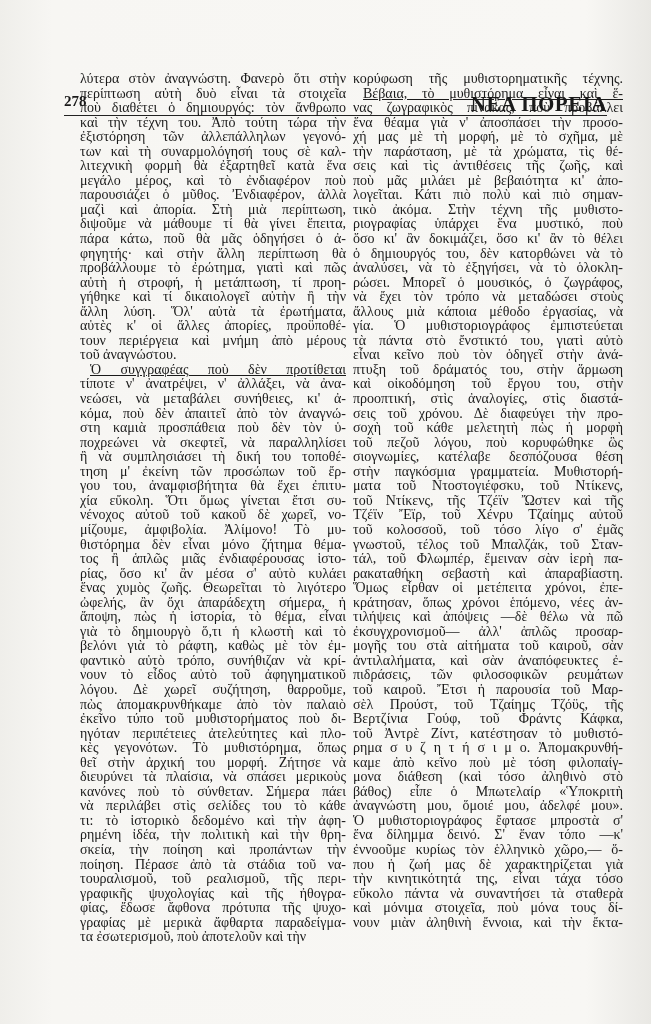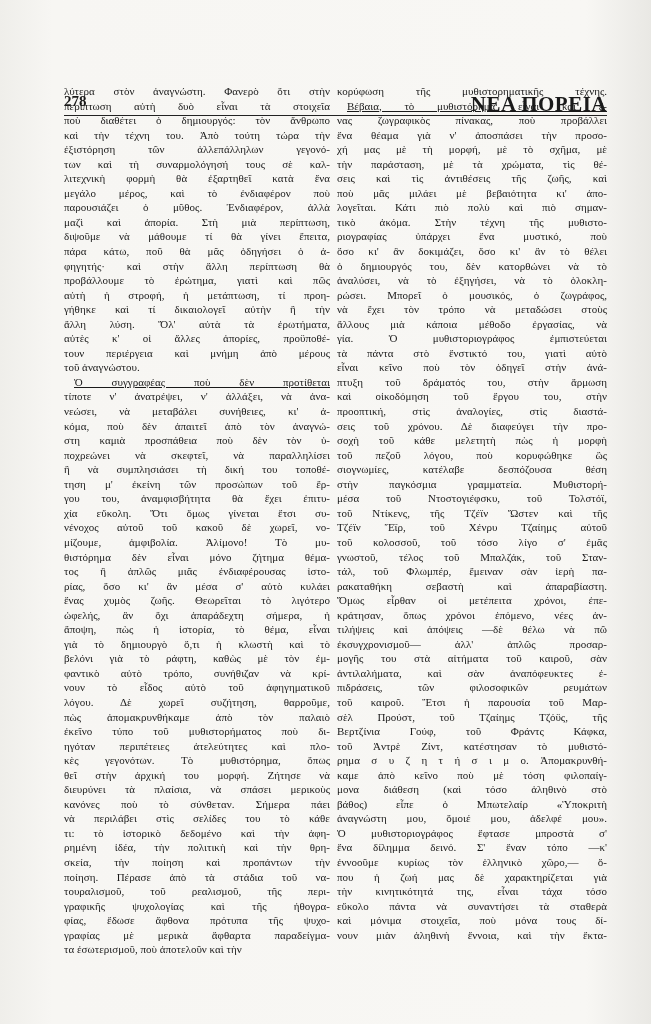--- a/index.html
+++ b/index.html
@@ -22,24 +22,25 @@
   .page-number {
     position: absolute; left: 0; top: 2px;
     font-family: "Liberation Serif", serif; font-weight: bold; font-size: 15px;
   }
   .running-title {
     position: absolute; right: 0; top: 1px;
     font-family: "Liberation Serif", serif; font-weight: bold; font-size: 21px;
     letter-spacing: 0.5px;
   }
   .column {
-    position: absolute; top: 84px;
+    position: absolute; top: 72px;
     font-family: "Liberation Serif", serif;
-    font-size: 11px;
+    font-size: 14px;
     line-height: 14.55px;
+    margin-left: 16px;
   }
   .col-left { left: 64px; width: 266px; }
   .col-right { left: 337px; width: 270px; }
   .line {
     display: block; white-space: nowrap;
     text-align: justify; text-align-last: justify;
     height: 14.55px; overflow: visible;
   }
   .line.last { text-align-last: left; }
   .line.indent { padding-left: 10px; text-decoration: underline; }
@@ -137,21 +138,21 @@
       <span class="line">τὰ πάντα στὸ ἔνστικτό του, γιατὶ αὐτὸ</span>
       <span class="line">εἶναι κεῖνο ποὺ τὸν ὁδηγεῖ στὴν ἀνά-</span>
       <span class="line">πτυξη τοῦ δράματός του, στὴν ἅρμωση</span>
       <span class="line">καὶ οἰκοδόμηση τοῦ ἔργου του, στὴν</span>
       <span class="line">προοπτική, στὶς ἀναλογίες, στὶς διαστά-</span>
       <span class="line">σεις τοῦ χρόνου. Δὲ διαφεύγει τὴν προ-</span>
       <span class="line">σοχὴ τοῦ κάθε μελετητὴ πὼς ἡ μορφὴ</span>
       <span class="line">τοῦ πεζοῦ λόγου, ποὺ κορυφώθηκε ὣς</span>
       <span class="line">σιογνωμίες, κατέλαβε δεσπόζουσα θέση</span>
       <span class="line">στὴν παγκόσμια γραμματεία. Μυθιστορή-</span>
-      <span class="line">μέσα τοῦ Ντοστογιέφσκυ, τοῦ Τολστόϊ,</span>
+      <span class="line">ματα τοῦ Ντοστογιέφσκυ, τοῦ Ντίκενς,</span>
       <span class="line">τοῦ Ντίκενς, τῆς Τζέϊν Ὤστεν καὶ τῆς</span>
       <span class="line">Τζέϊν Ἔϊρ, τοῦ Χένρυ Τζαίημς αὐτοῦ</span>
       <span class="line">τοῦ κολοσσοῦ, τοῦ τόσο λίγο σ' ἐμᾶς</span>
       <span class="line">γνωστοῦ, τέλος τοῦ Μπαλζάκ, τοῦ Σταν-</span>
       <span class="line">τάλ, τοῦ Φλωμπέρ, ἔμειναν σὰν ἱερὴ πα-</span>
       <span class="line">ρακαταθήκη σεβαστὴ καὶ ἀπαραβίαστη.</span>
       <span class="line">Ὅμως εἶρθαν οἱ μετέπειτα χρόνοι, ἐπε-</span>
       <span class="line">κράτησαν, ὅπως χρόνοι ἑπόμενο, νέες ἀν-</span>
       <span class="line">τιλήψεις καὶ ἀπόψεις —δὲ θέλω νὰ πῶ</span>
       <span class="line">ἐκσυγχρονισμοῦ— ἀλλ' ἁπλῶς προσαρ-</span>

